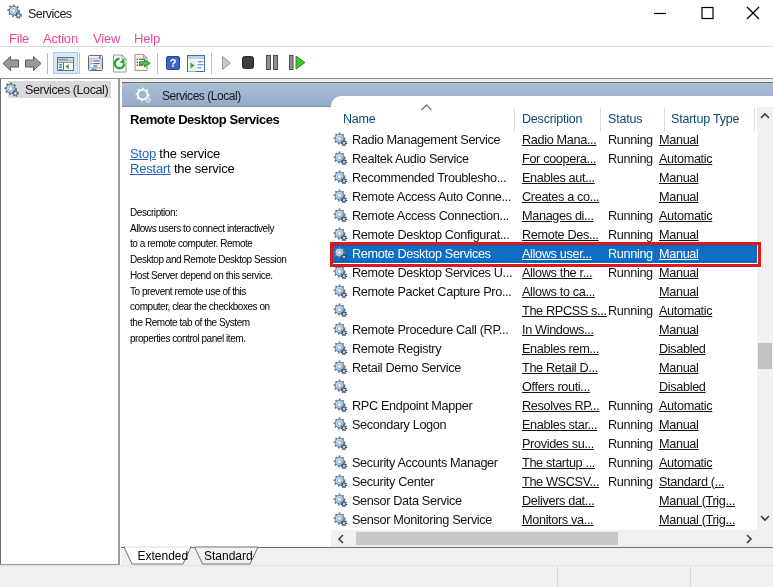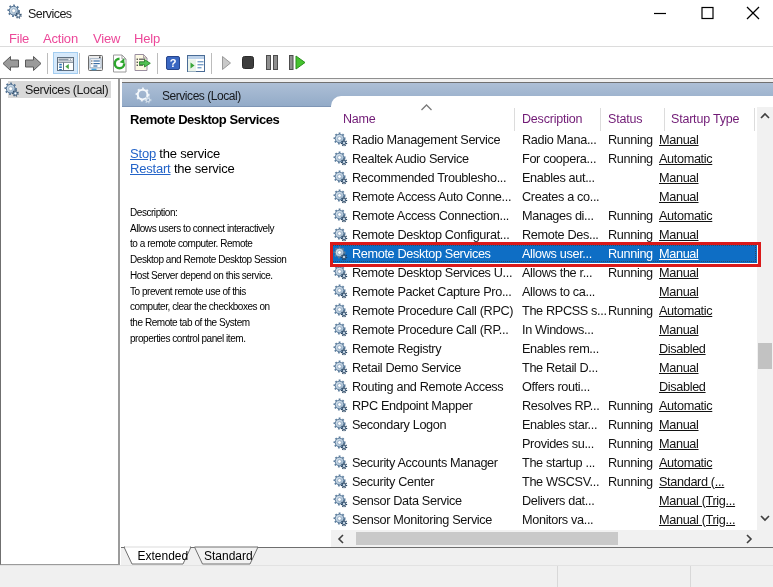--- a/index.html
+++ b/index.html
@@ -23,28 +23,28 @@
 #descpanel { left:122px; top:107px; width:209px; height:440px; background:#fff; }
 #listpanel { left:331px; top:96px; width:442px; height:451px; background:#fff; border-top-left-radius:10px; }
 
 .dtxt { color:#000; }
 #dtitle { left:130px; top:112px; font-size:13px; font-weight:bold; letter-spacing:-0.45px; }
 #dlink1 { left:130px; top:145.5px; font-size:13px; letter-spacing:-0.2px; }
 #dlink2 { left:130px; top:161px; font-size:13px; letter-spacing:-0.2px; }
 a.lnk { color:#2464c8; text-decoration:underline; }
 #ddesc { left:130px; top:205px; font-size:10px; line-height:15.7px; letter-spacing:-0.45px; }
 
-.hdrtxt { font-size:12.5px; color:#701a75; letter-spacing:-0.2px; }
+.hdrtxt { font-size:12.5px; color:#0c4a6e; letter-spacing:-0.2px; }
 .hsep { top:108px; width:1px; height:23px; background:#dcdcdc; }
 
 #rows { left:331px; top:130px; width:426px; }
 .row { position:relative; height:19px; white-space:nowrap; }
 .cell { position:absolute; top:2.5px; font-size:12.7px; color:#121212; letter-spacing:-0.35px; overflow:hidden; white-space:nowrap; }
 .c-name { left:21px; width:163px; }
-.c-desc { left:191px; width:85px; }
+.c-desc { left:191px; width:85px;text-decoration:underline; }
 .c-stat { left:277px; width:62px; }
 .c-start { left:328px; width:84px;text-decoration:underline; }
 .rowico { position:absolute; left:2px; top:2px; width:15px; height:15px; }
 .row.sel { background:#0e6ec5; outline:1px dotted #2c4a66; outline-offset:-2px; }
 .row.sel .cell { color:#fff; }
 #redbox { left:330px; top:242px; width:431px; height:25px; border:3px solid #da1a1a; background:transparent; pointer-events:none; }
 
 #vsb { left:757px; top:107px; width:16px; height:423px; background:#f1f1f1; }
 #vthumb { left:758px; top:343px; width:14px; height:26px; background:#c2c2c2; }
 #hsb { left:331px; top:530px; width:442px; height:17px; background:#f1f1f1; }
@@ -264,21 +264,20 @@
         </svg>
         <div class="cell c-name">Remote Packet Capture Pro...</div>
         <div class="cell c-desc">Allows to ca...</div>
         <div class="cell c-stat"></div>
         <div class="cell c-start">Manual</div>
       </div>
   <div class="row">
         <svg class="rowico" viewBox="0 0 15 15">
           <use href="#gearrow"></use>
         </svg>
-        <div class="cell c-name">Remote Procedure Call (RPC)</div>
         <div class="cell c-desc">The RPCSS s...</div>
         <div class="cell c-stat">Running</div>
         <div class="cell c-start">Automatic</div>
       </div>
   <div class="row">
         <svg class="rowico" viewBox="0 0 15 15">
           <use href="#gearrow"></use>
         </svg>
         <div class="cell c-name">Remote Procedure Call (RP...</div>
         <div class="cell c-desc">In Windows...</div>
@@ -300,21 +299,20 @@
         </svg>
         <div class="cell c-name">Retail Demo Service</div>
         <div class="cell c-desc">The Retail D...</div>
         <div class="cell c-stat"></div>
         <div class="cell c-start">Manual</div>
       </div>
   <div class="row">
         <svg class="rowico" viewBox="0 0 15 15">
           <use href="#gearrow"></use>
         </svg>
-        <div class="cell c-name">Routing and Remote Access</div>
         <div class="cell c-desc">Offers routi...</div>
         <div class="cell c-stat"></div>
         <div class="cell c-start">Disabled</div>
       </div>
   <div class="row">
         <svg class="rowico" viewBox="0 0 15 15">
           <use href="#gearrow"></use>
         </svg>
         <div class="cell c-name">RPC Endpoint Mapper</div>
         <div class="cell c-desc">Resolves RP...</div>

